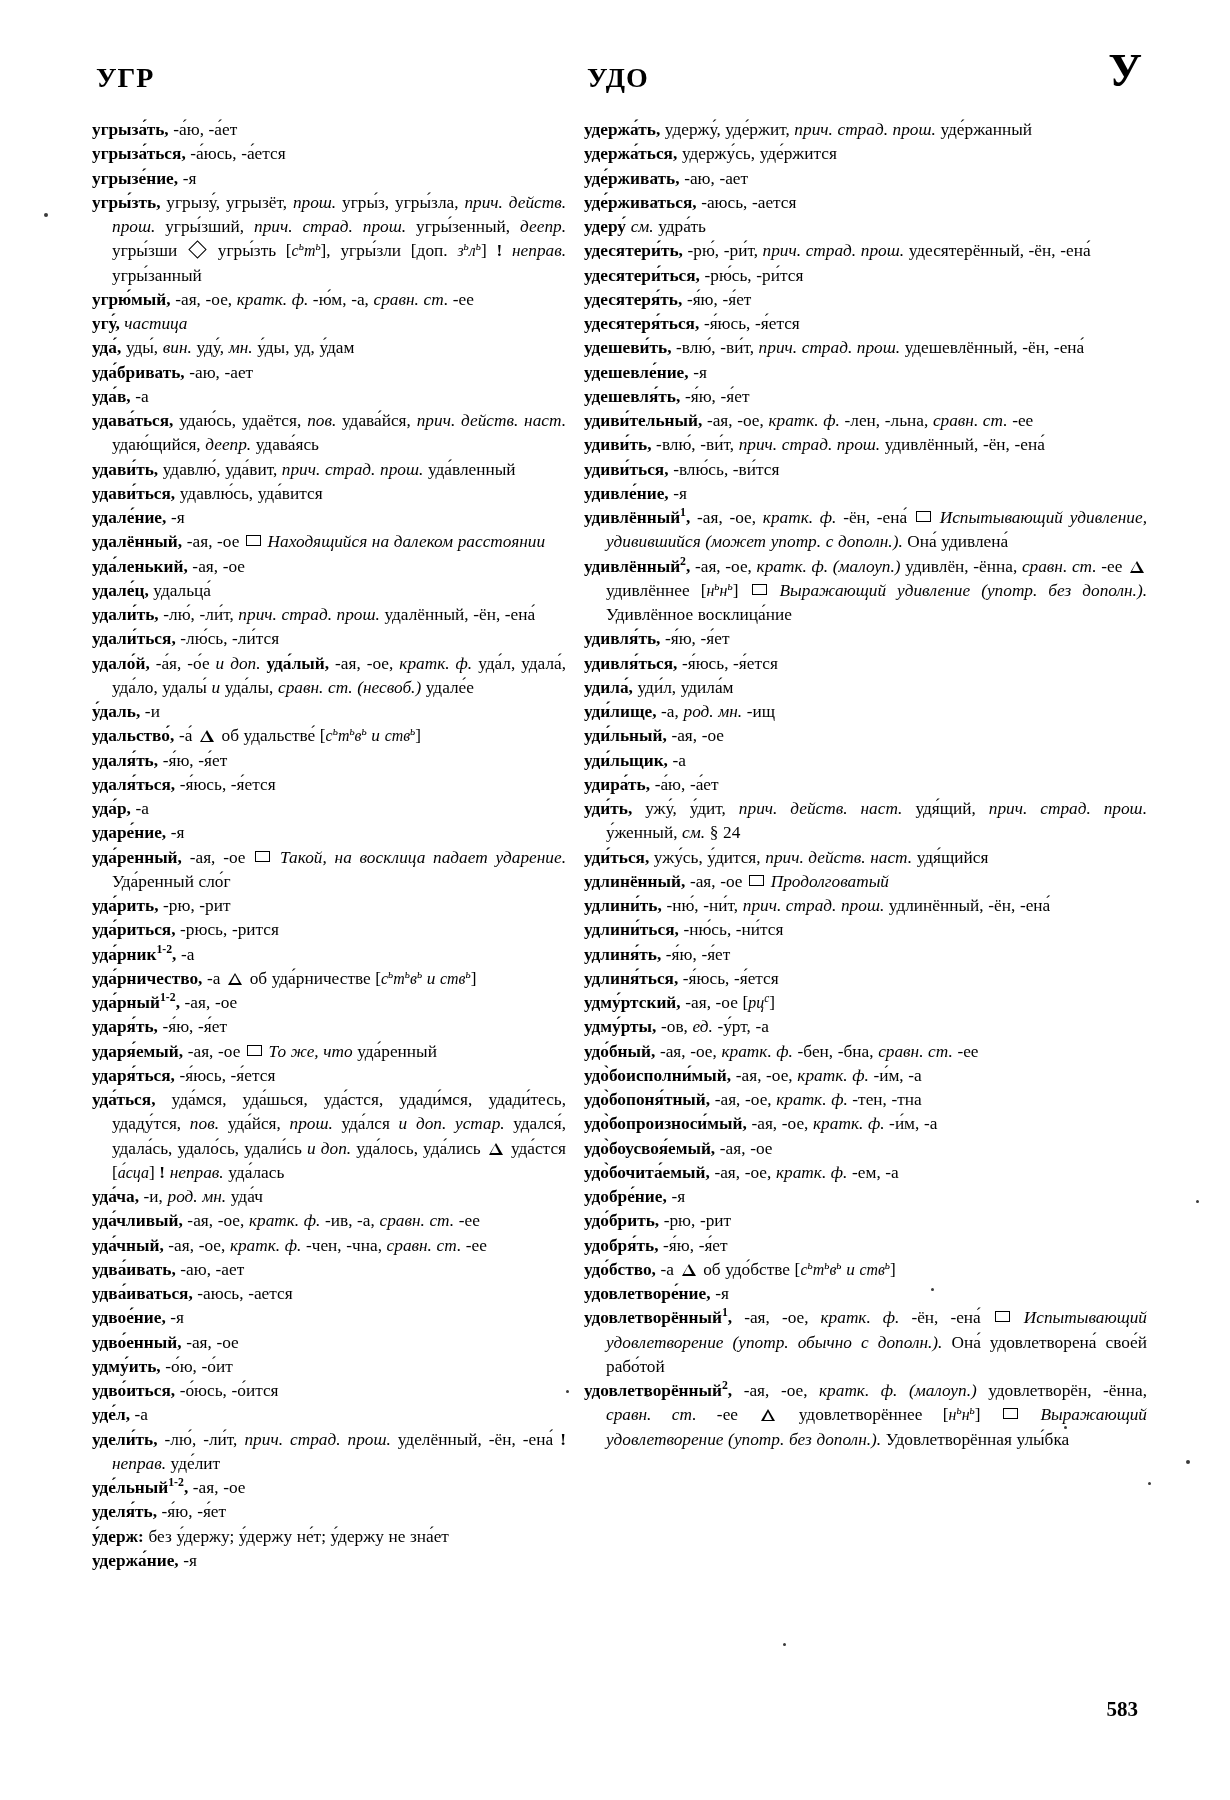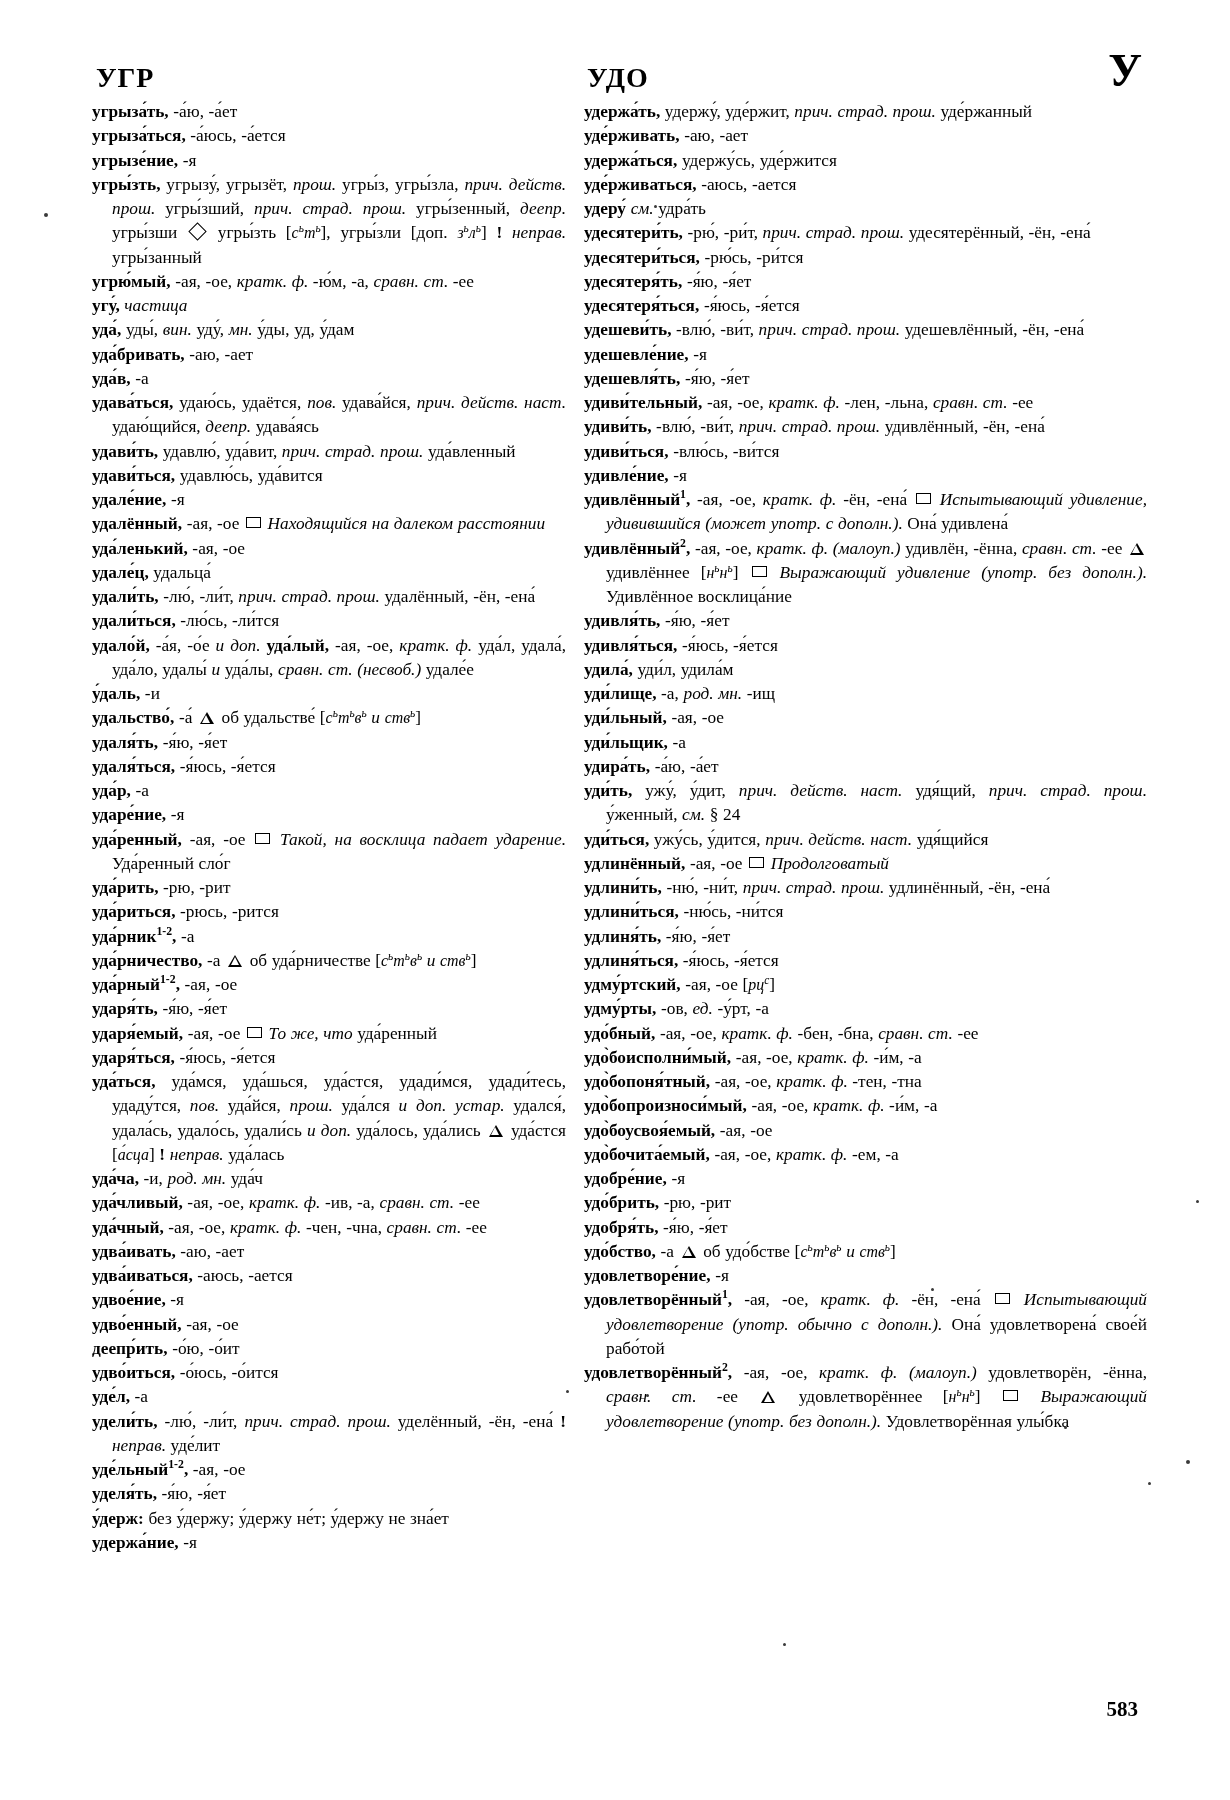--- a/index.html
+++ b/index.html
@@ -51,21 +51,21 @@
   }
   .rh-letter {
     right: 0px;
     top: -8px;
     font-size: 46px;
   }
 
   
   .columns {
     position: absolute;
-    top: 100px;
+    top: 118px;
     left: 92px;
     width: 1055px;
     display: flex;
     gap: 0px;
   }
   .col {
     box-sizing: border-box;
   }
   .col-left  { width: 492px; padding-right: 18px; }
   .col-right { width: 563px; padding-left: 0px; }
@@ -215,33 +215,33 @@
         <p class="entry"><span class="hw">ударя́емый,</span><span class="body"> -ая, -ое <span class="sym-sq"></span> <i>То же, что</i> уда́ренный</span></p>
         <p class="entry"><span class="hw">ударя́ться,</span><span class="body"> -я́юсь, -я́ется</span></p>
         <p class="entry"><span class="hw">уда́ться,</span><span class="body"> уда́мся, уда́шься, уда́стся, удади́мся, удади́тесь, удаду́тся, <i>пов.</i> уда́йся, <i>прош.</i> уда́лся <i>и доп. устар.</i> удался́, удала́сь, удало́сь, удали́сь <i>и доп.</i> уда́лось, уда́лись <span class="sym-tri"></span> уда́стся [<span class="ph">а́сца</span>] <b>!</b> <i>неправ.</i> уда́лась</span></p>
         <p class="entry"><span class="hw">уда́ча,</span><span class="body"> -и, <i>род. мн.</i> уда́ч</span></p>
         <p class="entry"><span class="hw">уда́чливый,</span><span class="body"> -ая, -ое, <i>кратк. ф.</i> -ив, -а, <i>сравн. ст.</i> -ее</span></p>
         <p class="entry"><span class="hw">уда́чный,</span><span class="body"> -ая, -ое, <i>кратк. ф.</i> -чен, -чна, <i>сравн. ст.</i> -ее</span></p>
         <p class="entry"><span class="hw">удва́ивать,</span><span class="body"> -аю, -ает</span></p>
         <p class="entry"><span class="hw">удва́иваться,</span><span class="body"> -аюсь, -ается</span></p>
         <p class="entry"><span class="hw">удвое́ние,</span><span class="body"> -я</span></p>
         <p class="entry"><span class="hw">удво́енный,</span><span class="body"> -ая, -ое</span></p>
-        <p class="entry"><span class="hw">деепр́ить,</span><span class="body"> -о́ю, -о́ит</span></p>
+        <p class="entry"><span class="hw">удму́ить,</span><span class="body"> -о́ю, -о́ит</span></p>
         <p class="entry"><span class="hw">удво́иться,</span><span class="body"> -о́юсь, -о́ится</span></p>
         <p class="entry"><span class="hw">уде́л,</span><span class="body"> -а</span></p>
         <p class="entry"><span class="hw">удели́ть,</span><span class="body"> -лю́, -ли́т, <i>прич. страд. прош.</i> уделённый, -ён, -ена́ <b>!</b> <i>неправ.</i> уде́лит</span></p>
         <p class="entry"><span class="hw">уде́льный<sup class="hn">1-2</sup>,</span><span class="body"> -ая, -ое</span></p>
         <p class="entry"><span class="hw">уделя́ть,</span><span class="body"> -я́ю, -я́ет</span></p>
         <p class="entry"><span class="hw">у́держ:</span><span class="body"> без у́держу; у́держу не́т; у́держу не зна́ет</span></p>
         <p class="entry"><span class="hw">удержа́ние,</span><span class="body"> -я</span></p>
       </div>
     <div class="col col-right" id="col-right">
         <p class="entry"><span class="hw">удержа́ть,</span><span class="body"> удержу́, уде́ржит, <i>прич. страд. прош.</i> уде́ржанный</span></p>
+        <p class="entry"><span class="hw">удержа́ться,</span><span class="body"> удержу́сь, уде́ржится</span></p>
         <p class="entry"><span class="hw">уде́рживать,</span><span class="body"> -аю, -ает</span></p>
-        <p class="entry"><span class="hw">удержа́ться,</span><span class="body"> удержу́сь, уде́ржится</span></p>
         <p class="entry"><span class="hw">уде́рживаться,</span><span class="body"> -аюсь, -ается</span></p>
         <p class="entry"><span class="hw">удеру́</span><span class="body"> <i>см.</i> удра́ть</span></p>
         <p class="entry"><span class="hw">удесятери́ть,</span><span class="body"> -рю́, -ри́т, <i>прич. страд. прош.</i> удесятерённый, -ён, -ена́</span></p>
         <p class="entry"><span class="hw">удесятери́ться,</span><span class="body"> -рю́сь, -ри́тся</span></p>
         <p class="entry"><span class="hw">удесятеря́ть,</span><span class="body"> -я́ю, -я́ет</span></p>
         <p class="entry"><span class="hw">удесятеря́ться,</span><span class="body"> -я́юсь, -я́ется</span></p>
         <p class="entry"><span class="hw">удешеви́ть,</span><span class="body"> -влю́, -ви́т, <i>прич. страд. прош.</i> удешевлённый, -ён, -ена́</span></p>
         <p class="entry"><span class="hw">удешевле́ние,</span><span class="body"> -я</span></p>
         <p class="entry"><span class="hw">удешевля́ть,</span><span class="body"> -я́ю, -я́ет</span></p>
         <p class="entry"><span class="hw">удиви́тельный,</span><span class="body"> -ая, -ое, <i>кратк. ф.</i> -лен, -льна, <i>сравн. ст.</i> -ее</span></p>

